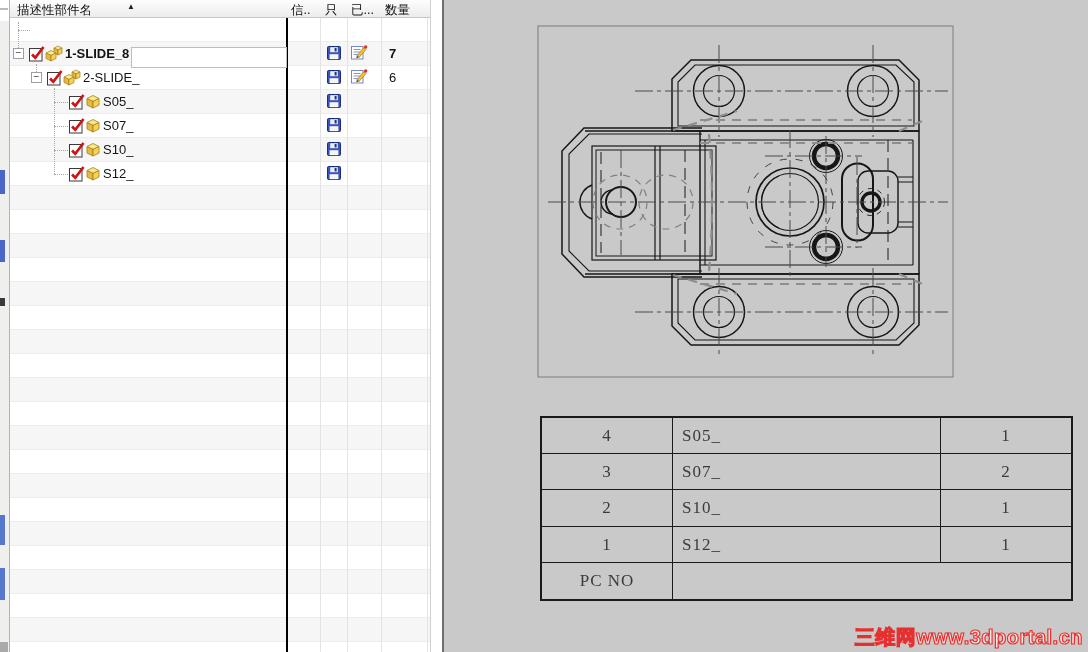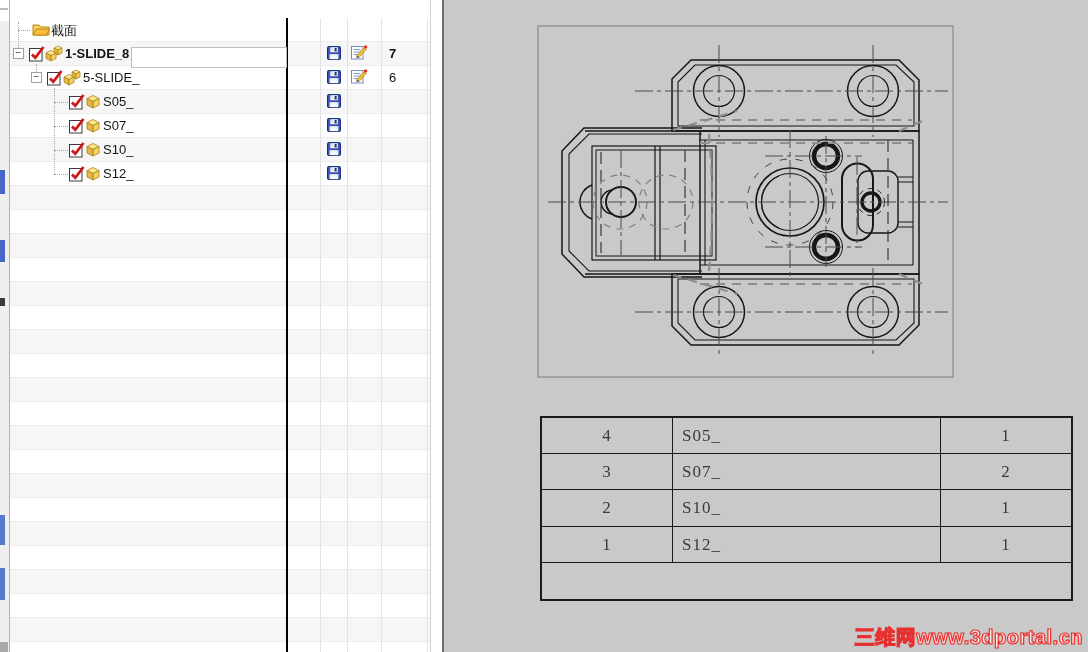--- a/index.html
+++ b/index.html
@@ -77,47 +77,46 @@
   <div class="frag" style="top:8px;height:2px;width:8px;background:#bbb;"></div>
   <div class="frag" style="top:170px;height:24px;background:#4a66c8;"></div>
   <div class="frag" style="top:240px;height:22px;background:#4a66c8;"></div>
   <div class="frag" style="top:298px;height:8px;background:#3a3a3a;"></div>
   <div class="frag" style="top:515px;height:30px;background:#5577cc;"></div>
   <div class="frag" style="top:568px;height:32px;background:#5577cc;"></div>
   <div class="frag" style="top:642px;height:10px;width:8px;background:#a9a9a9;"></div>
 </div>
 
 <div class="panel">
+  <div class="panel-header">
+    <span class="hdr-name">描述性部件名</span>
+    <span class="hdr-sort">▲</span>
+    <span class="hdr-info">信..</span>
+    <span class="hdr-ro">只</span>
+    <span class="hdr-mod">已...</span>
+    <span class="hdr-qty">数量</span>
+  </div>
 
   <div class="tree-body">
     <div class="vline" style="left:310px;top:0;"></div>
     <div class="vline" style="left:337px;top:0;"></div>
     <div class="vline" style="left:371px;top:0;"></div>
     <div class="vline" style="left:417px;top:0;"></div>
   </div>
   <div class="vsplit"></div>
 
   <div class="dot-v" style="left:8px;top:22px;height:32px;"></div>
   <div class="dot-h" style="left:8px;top:30px;width:12px;"></div>
   <div class="dot-v" style="left:26px;top:64px;height:14px;"></div>
   <div class="dot-v" style="left:44px;top:88px;height:86px;"></div>
   <div class="dot-h" style="left:44px;top:102px;width:14px;"></div>
   <div class="dot-h" style="left:44px;top:126px;width:14px;"></div>
   <div class="dot-h" style="left:44px;top:150px;width:14px;"></div>
   <div class="dot-h" style="left:44px;top:174px;width:14px;"></div>
 
-  <div class="trow" style="top:18px;">
-    <span class="ico" style="left:22px;">
-      <svg width="18" height="15" viewBox="0 0 18 15">
-        <polygon points="1,3 7,3 9,5 17,5 17,13 1,13" fill="#f9d26a" stroke="#b8860b" stroke-width="1"></polygon>
-        <polygon points="1,13 4.2,7 17.6,7 14.5,13" fill="#fdbf3a" stroke="#b8860b" stroke-width="1"></polygon>
-      </svg>
-    </span>
-    <span class="lbl" style="left:41px;">截面</span>
-  </div>
 
   <div class="trow" style="top:42px;">
     <div class="expander" style="left:3px;">−</div>
     <span class="ico" style="left:19px;top:3px;">
       <svg width="17" height="17" viewBox="0 0 17 17">
         <rect x="0.5" y="3.5" width="12.5" height="12.5" fill="#fff" stroke="#3a3a3a"></rect>
         <polyline points="3,9.5 6.3,12.8 14.5,2" fill="none" stroke="#cf1414" stroke-width="2.7"></polyline>
       </svg>
     </span>
     <span class="ico" style="left:35px;top:3px;">
@@ -164,21 +163,21 @@
     <span class="ico" style="left:53px;top:3px;">
       <svg width="18" height="17" viewBox="0 0 18 17">
         <polygon points="9,3 13,1 17,3 13,5" fill="#fce98a" stroke="#a07d1c" stroke-width="0.7"></polygon>
         <polygon points="9,3 13,5 13,10 9,8" fill="#e8b93c" stroke="#a07d1c" stroke-width="0.7"></polygon>
         <polygon points="17,3 13,5 13,10 17,8" fill="#f6d258" stroke="#a07d1c" stroke-width="0.7"></polygon>
         <polygon points="1,8 6,5.5 11,8 6,10.5" fill="#fce98a" stroke="#a07d1c" stroke-width="0.7"></polygon>
         <polygon points="1,8 6,10.5 6,16 1,13.5" fill="#e8b93c" stroke="#a07d1c" stroke-width="0.7"></polygon>
         <polygon points="11,8 6,10.5 6,16 11,13.5" fill="#f6d258" stroke="#a07d1c" stroke-width="0.7"></polygon>
       </svg>
     </span>
-    <span class="lbl" style="left:73px;">5-SLIDE_</span>
+    <span class="lbl" style="left:73px;">2-SLIDE_</span>
     <span class="ico" style="left:317px;top:4px;">
       <svg width="14" height="14" viewBox="0 0 14 14">
         <rect x="0.5" y="0.5" width="13" height="13" rx="1" fill="#3a55b8" stroke="#1b2f77"></rect>
         <rect x="3.2" y="1.2" width="7.6" height="5" fill="#e9edf8"></rect>
         <rect x="7.6" y="2" width="2" height="3.4" fill="#22307a"></rect>
         <rect x="2.6" y="8.2" width="8.8" height="5" fill="#f5f6fa"></rect>
       </svg>
     </span>
     <span class="ico" style="left:341px;top:3px;">
       <svg width="17" height="16" viewBox="0 0 17 16">
@@ -405,16 +404,17 @@
     <div class="cell c3">2</div>
 
     <div class="cell c1">2</div>
     <div class="cell c2">S10_</div>
     <div class="cell c3">1</div>
 
     <div class="cell c1">1</div>
     <div class="cell c2">S12_</div>
     <div class="cell c3">1</div>
 
+    <div class="cell c1 last">PC NO</div>
   </div>
 
   <div class="watermark">三维网www.3dportal.cn</div>
 </div>
 
 </body></html>

